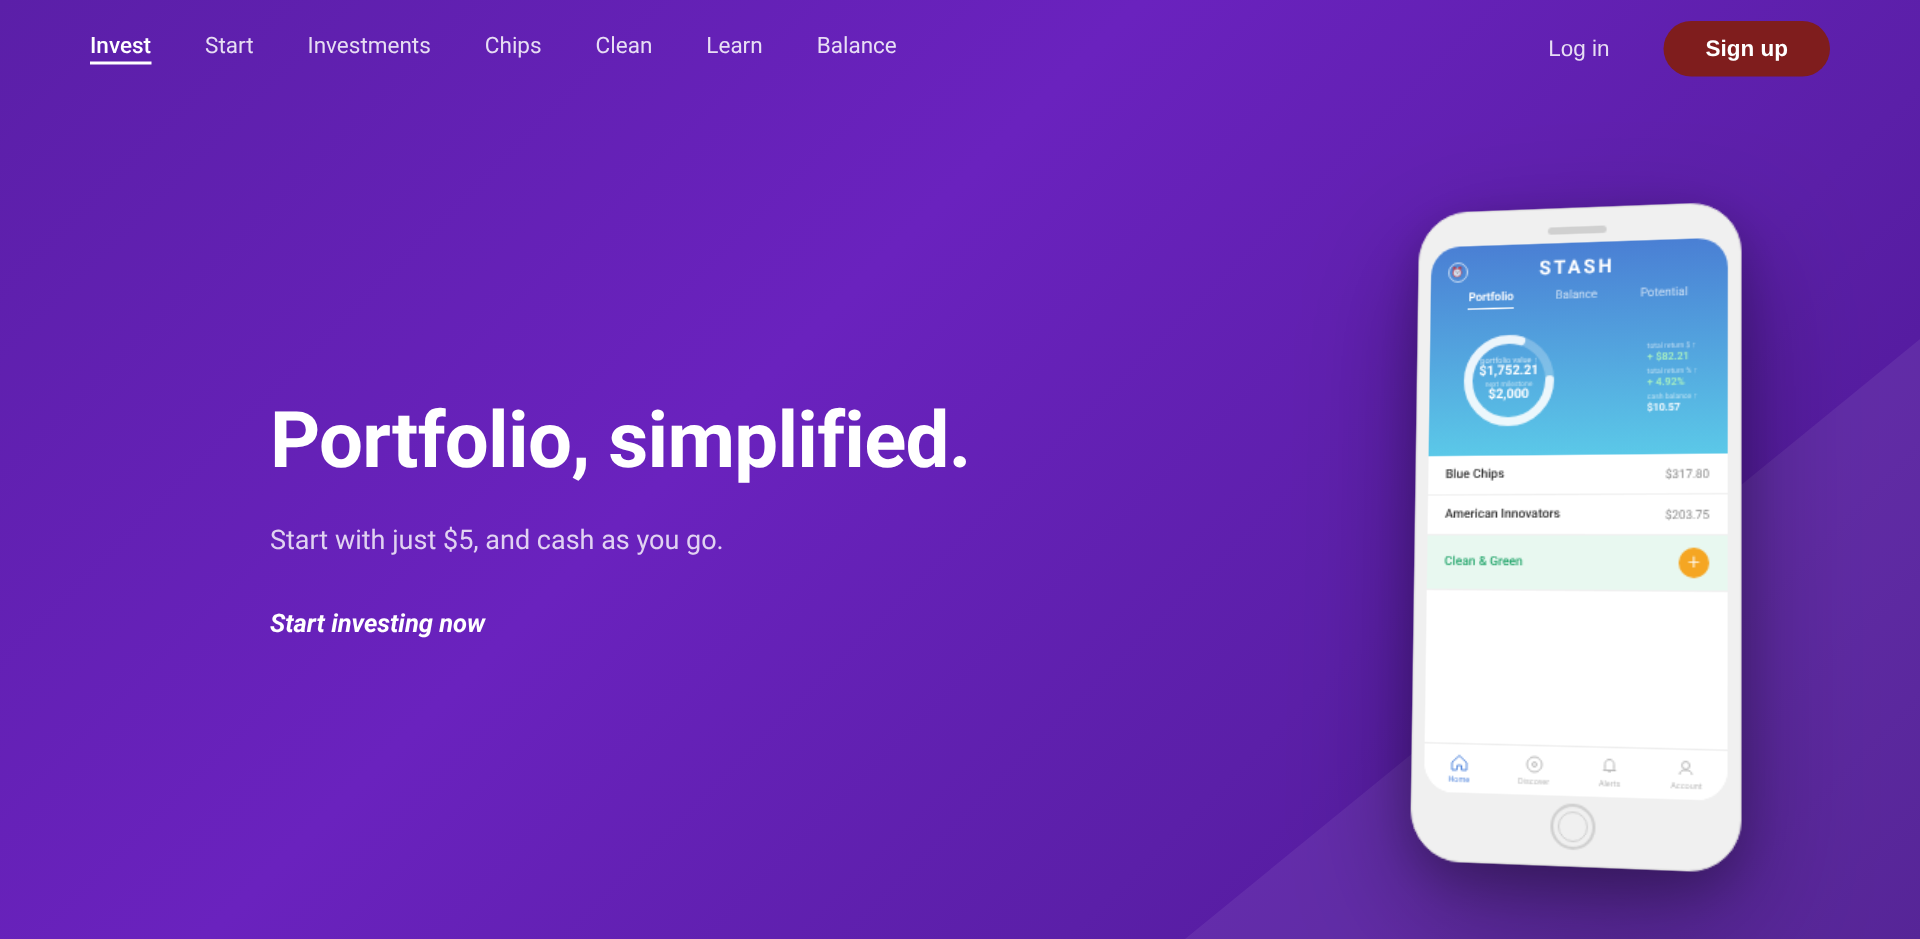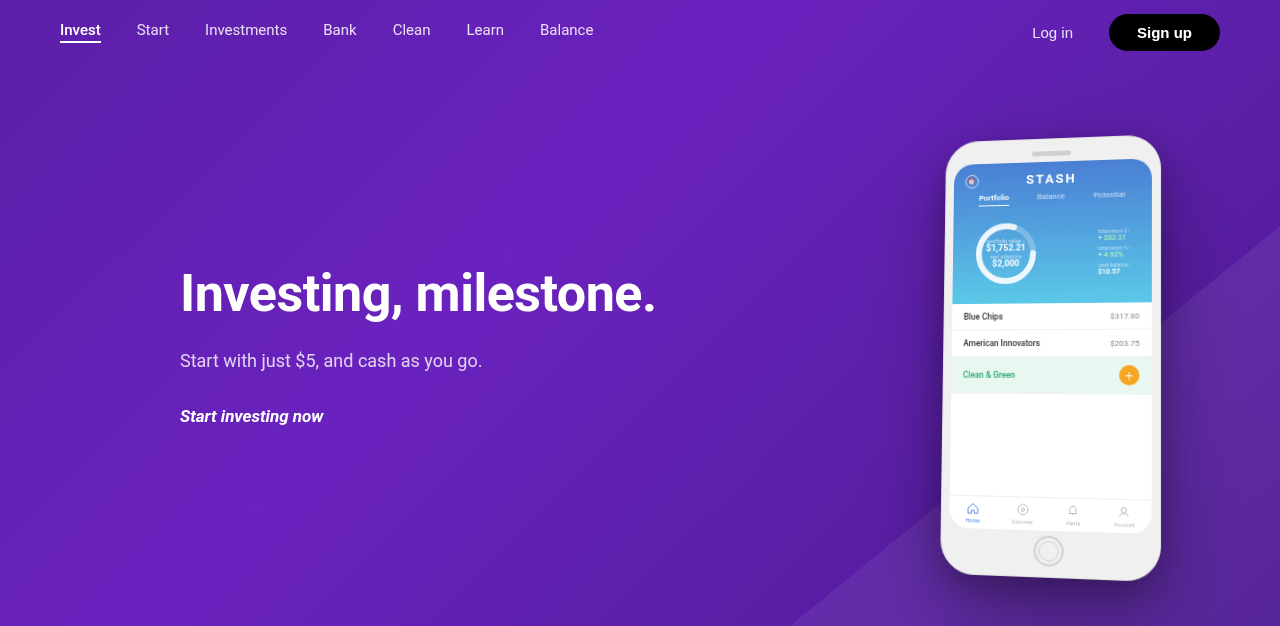--- a/index.html
+++ b/index.html
@@ -79,21 +79,21 @@
 
     .btn-login {
       color: rgba(255,255,255,0.85);
       font-size: 15px;
       cursor: pointer;
       background: none;
       border: none;
     }
 
     .btn-signup {
-      background: #000000;
+      background: #7f1d1d;
       color: #fff;
       font-size: 15px;
       font-weight: 600;
       border: none;
       border-radius: 24px;
       padding: 10px 28px;
       cursor: pointer;
     }
 
     
@@ -407,34 +407,34 @@
 <body>
 
 <div class="bg"></div>
 <div class="bg-shape"></div>
 
 <nav>
   <div class="nav-links">
     <a class="nav-link active">Invest</a>
     <a class="nav-link">Start</a>
     <a class="nav-link">Investments</a>
-    <a class="nav-link">Bank</a>
+    <a class="nav-link">Chips</a>
     <a class="nav-link">Clean</a>
     <a class="nav-link">Learn</a>
     <a class="nav-link">Balance</a>
   </div>
   <div class="nav-right">
     <button class="btn-login">Log in</button>
     <button class="btn-signup">Sign up</button>
   </div>
 </nav>
 
 <div class="main">
   <div class="hero-text">
-    <h1 class="hero-heading">Investing, milestone.</h1>
+    <h1 class="hero-heading">Portfolio, simplified.</h1>
     <p class="hero-subtext">Start with just $5, and cash as you go.</p>
     <a class="cta-link">Start investing now</a>
   </div>
 
   <div class="phone-container">
     <div class="phone">
       <div class="phone-speaker"></div>
       <div class="phone-screen">
 
         <div class="app-header">

